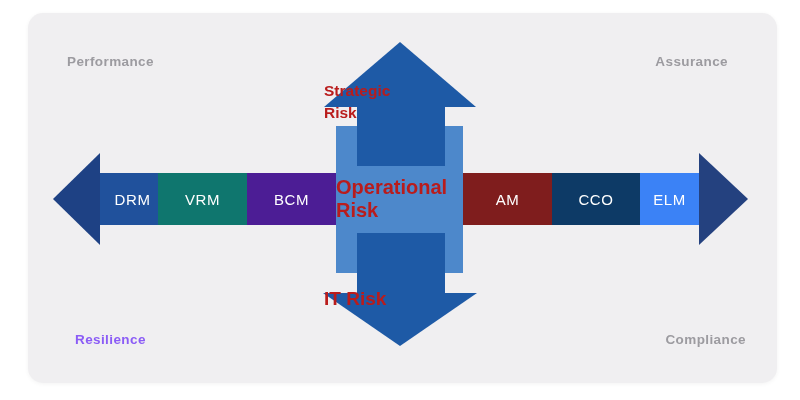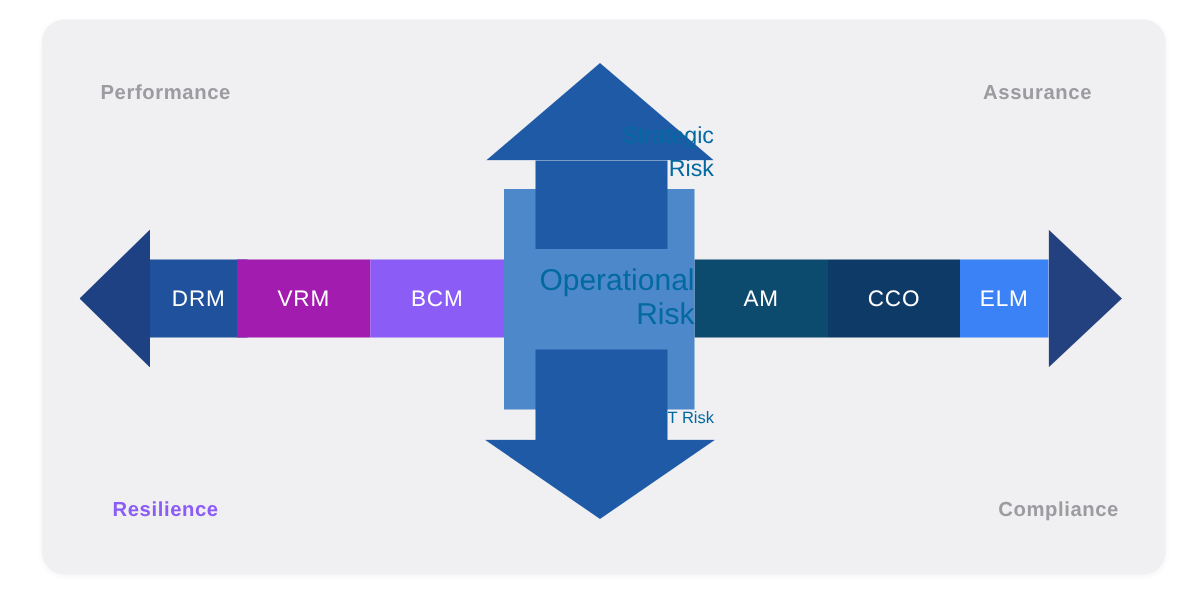--- a/index.html
+++ b/index.html
@@ -16,24 +16,24 @@
     clip-path:polygon(0 0,100% 50%,0 100%);}
   
   .up-head{position:absolute;left:296px;top:29px;width:152px;height:65px;
     clip-path:polygon(50% 0,100% 100%,0 100%);}
   .up-shaft{position:absolute;left:329px;top:94px;width:88px;height:59px;}
   .down-shaft{position:absolute;left:329px;top:220px;width:88px;height:61px;}
   .down-head{position:absolute;left:295px;top:280px;width:154px;height:53px;
     clip-path:polygon(0 0,100% 0,50% 100%);}
   .vband{position:absolute;left:308px;top:113px;width:127px;height:147px;}
   
-  .vlabel{position:absolute;color:#0369a1;text-align:right;font-weight:400;z-index:5;}
+  .vlabel{position:absolute;color:#b91c1c;text-align:left;font-weight:700;z-index:5;}
   .up-label{left:296px;top:67px;width:152px;font-size:15.5px;line-height:22px;}
   .center-label{left:308px;top:163px;width:127px;font-size:20px;line-height:23px;}
-  .down-label{left:296px;top:260px;width:152px;font-size:11px;}
+  .down-label{left:296px;top:275px;width:152px;font-size:19px;}
   .z1{z-index:1}.z2{z-index:2}.z3{z-index:3}
 </style>
 </head>
 <body style="background-color: rgb(255, 255, 255);">
 
 <div class="card" style="background-color: rgb(240, 239, 241);">
 
   <div class="corner" style="left: 39px; top: 41px; color: rgb(156, 155, 160);">Performance</div>
   <div class="corner" style="right: 49px; top: 41px; color: rgb(156, 155, 160);">Assurance</div>
   <div class="corner" style="left: 47px; top: 319px; color: #8b5cf6;">Resilience</div>
@@ -47,23 +47,23 @@
     <div>Strategic</div>
     <div>Risk</div>
   </div>
 
   <div class="down-shaft z3" style="background-color: rgb(30, 90, 166);"></div>
   <div class="down-head z3" style="background-color: rgb(30, 90, 166);"></div>
   <div class="vlabel down-label">IT Risk</div>
 
   <div class="head-left z1" style="background-color: rgb(30, 65, 132);"></div>
   <div class="seg z1" style="left: 72px; width: 65px; background-color: rgb(32, 81, 156);">DRM</div>
-  <div class="seg z1" style="left: 130px; width: 89px; background-color: #a21caf;">VRM</div>
-  <div class="seg z1" style="left: 219px; width: 89px; background-color: #8b5cf6;">BCM</div>
-  <div class="seg z1" style="left: 435px; width: 89px; background-color: #0c4a6e;">AM</div>
+  <div class="seg z1" style="left: 130px; width: 89px; background-color: #0f766e;">VRM</div>
+  <div class="seg z1" style="left: 219px; width: 89px; background-color: #4c1d95;">BCM</div>
+  <div class="seg z1" style="left: 435px; width: 89px; background-color: #7f1d1d;">AM</div>
   <div class="seg z1" style="left: 524px; width: 88px; background-color: rgb(13, 58, 102);">CCO</div>
   <div class="seg z1" style="left: 612px; width: 59px; background-color: #3b82f6;">ELM</div>
   <div class="head-right z1" style="background-color: rgb(36, 65, 127);"></div>
 
   <div class="vlabel center-label">
     <div>Operational</div>
     <div>Risk</div>
   </div>
 
 </div>

